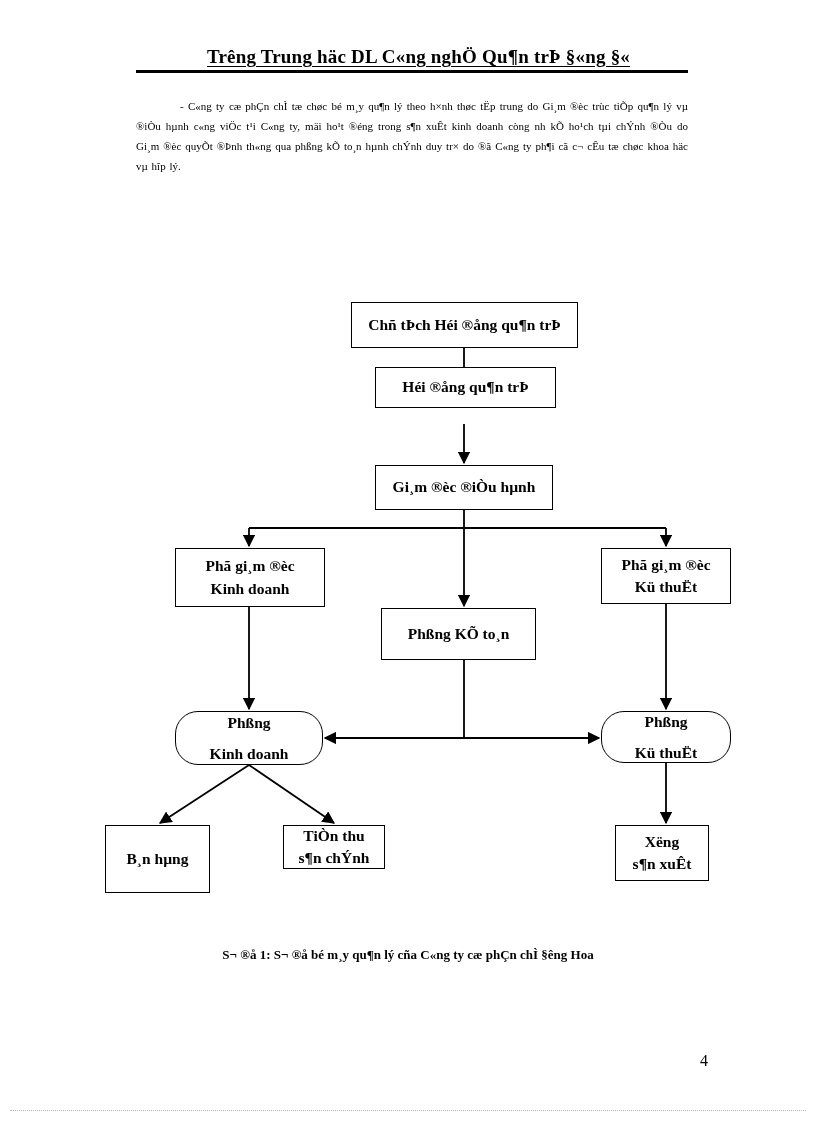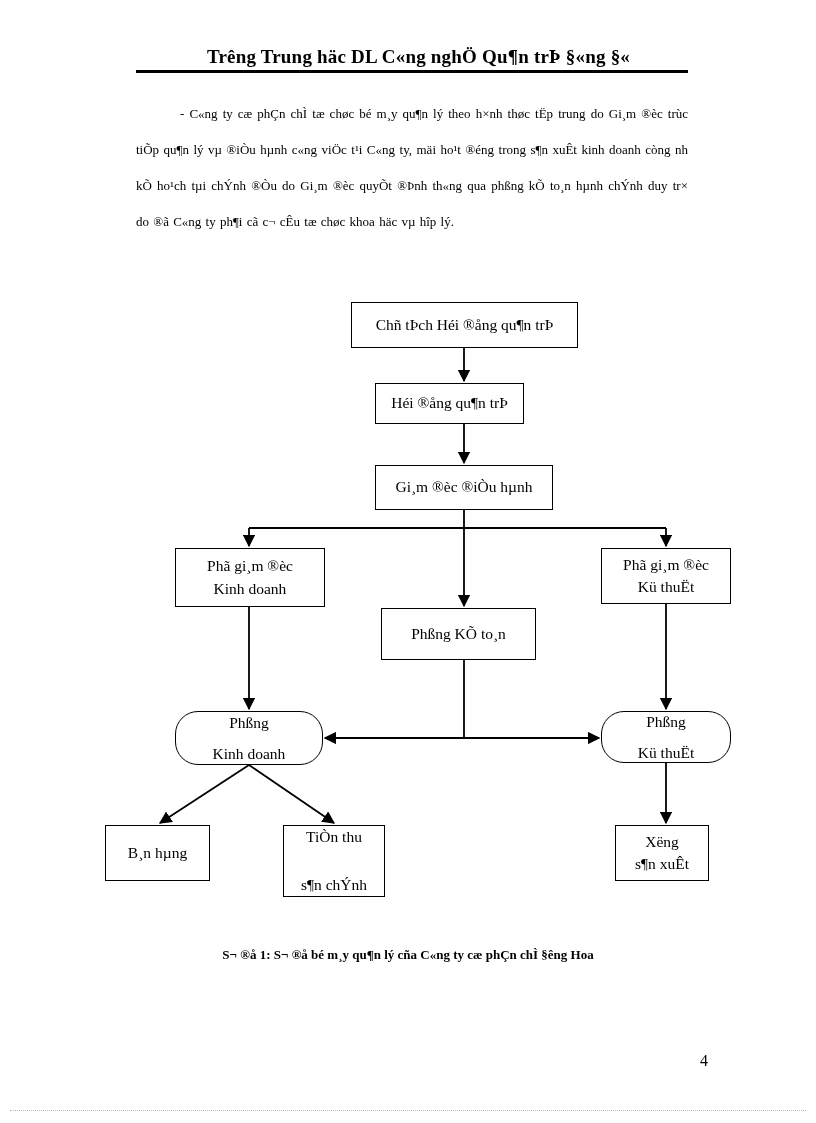--- a/index.html
+++ b/index.html
@@ -25,40 +25,41 @@
     left: 136px;
     top: 46px;
     width: 550px;
     text-align: center;
     font-size: 19px;
     font-weight: 700;
     letter-spacing: 0.2px;
     white-space: nowrap;
   }
   .doc-header .htext {
+    text-decoration: underline;
     text-underline-offset: 3px;
     margin-left: 15px;
   }
   .header-rule {
     position: absolute;
     left: 136px;
     top: 70px;
     width: 552px;
     height: 3px;
     background: #000;
   }
 
   
   .para {
     position: absolute;
     left: 136px;
     top: 96px;
     width: 552px;
-    font-size: 13px;
-    line-height: 36px;
+    font-size: 11px;
+    line-height: 20px;
     text-align: justify;
     text-indent: 44px;
     word-spacing: 1px;
   }
   .subhead {
     position: absolute;
     left: 136px;
     top: 238px;
     width: 552px;
     text-align: center;
@@ -69,40 +70,40 @@
   .node {
     position: absolute;
     border: 1.6px solid #000;
     background: #ffffff;
     box-sizing: border-box;
     display: flex;
     flex-direction: column;
     align-items: center;
     justify-content: center;
     font-size: 15.5px;
-    font-weight: 400;
+    font-weight: 700;
     line-height: 1.45;
     text-align: center;
     white-space: nowrap;
     z-index: 3;
   }
   .node .l2 { display: block; }
   .node.spaced { line-height: 2.0; border-radius: 23px; }
 
   
   #n-chairman   { left: 351px; top: 302px; width: 227px; height: 46px; }
-  #n-board      { left: 375px; top: 383px; width: 149px; height: 41px; }
+  #n-board      { left: 375px; top: 367px; width: 181px; height: 41px; }
   #n-director   { left: 375px; top: 465px; width: 178px; height: 45px; }
   #n-vp-biz     { left: 175px; top: 548px; width: 150px; height: 59px; }
   #n-vp-tech    { left: 601px; top: 548px; width: 130px; height: 56px; }
   #n-accounting { left: 381px; top: 608px; width: 155px; height: 52px; }
   #n-dept-biz   { left: 175px; top: 711px; width: 148px; height: 54px; }
   #n-dept-tech  { left: 601px; top: 711px; width: 130px; height: 52px; }
-  #n-sales      { left: 105px; top: 825px; width: 105px; height: 56px; }
-  #n-revenue    { left: 283px; top: 825px; width: 102px; height: 72px; justify-content: space-between; }
+  #n-sales      { left: 105px; top: 825px; width: 105px; height: 68px; }
+  #n-revenue    { left: 283px; top: 825px; width: 102px; height: 44px; }
   #n-workshop   { left: 615px; top: 825px; width: 94px; height: 56px; }
 
   .caption {
     position: absolute;
     left: 108px;
     top: 930px;
     width: 600px;
     text-align: center;
     font-size: 13px;
     font-weight: 700;

